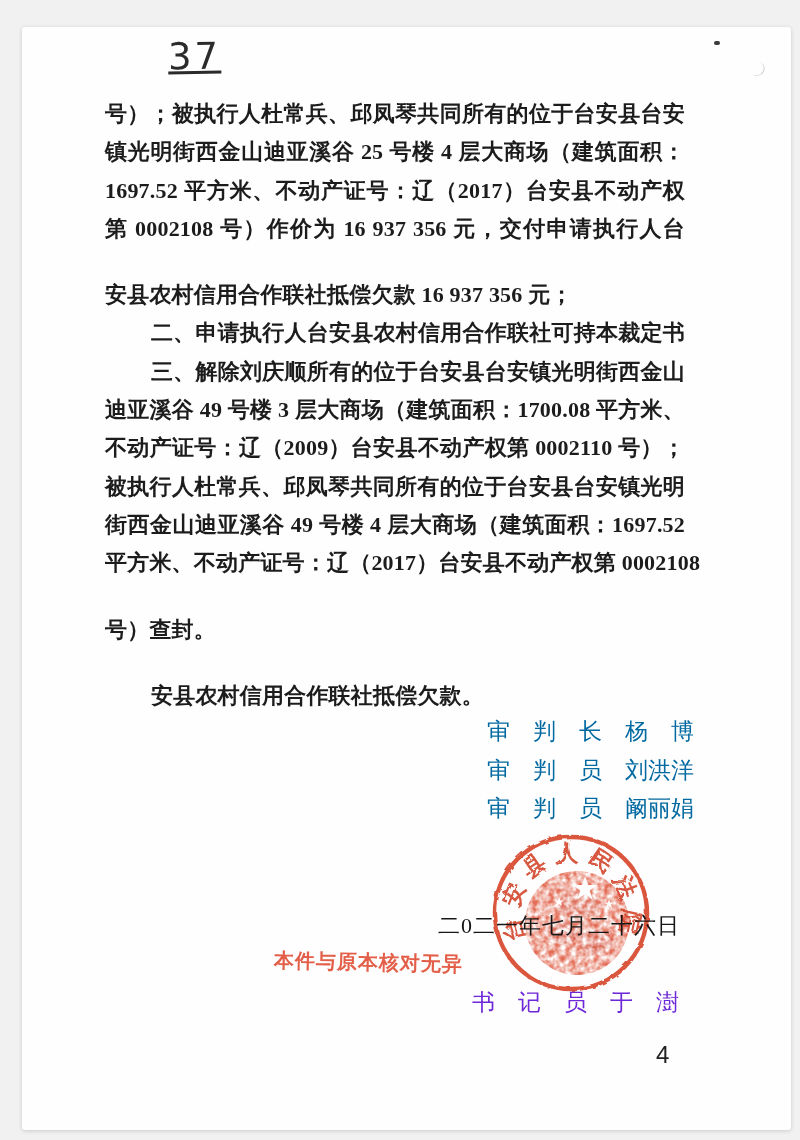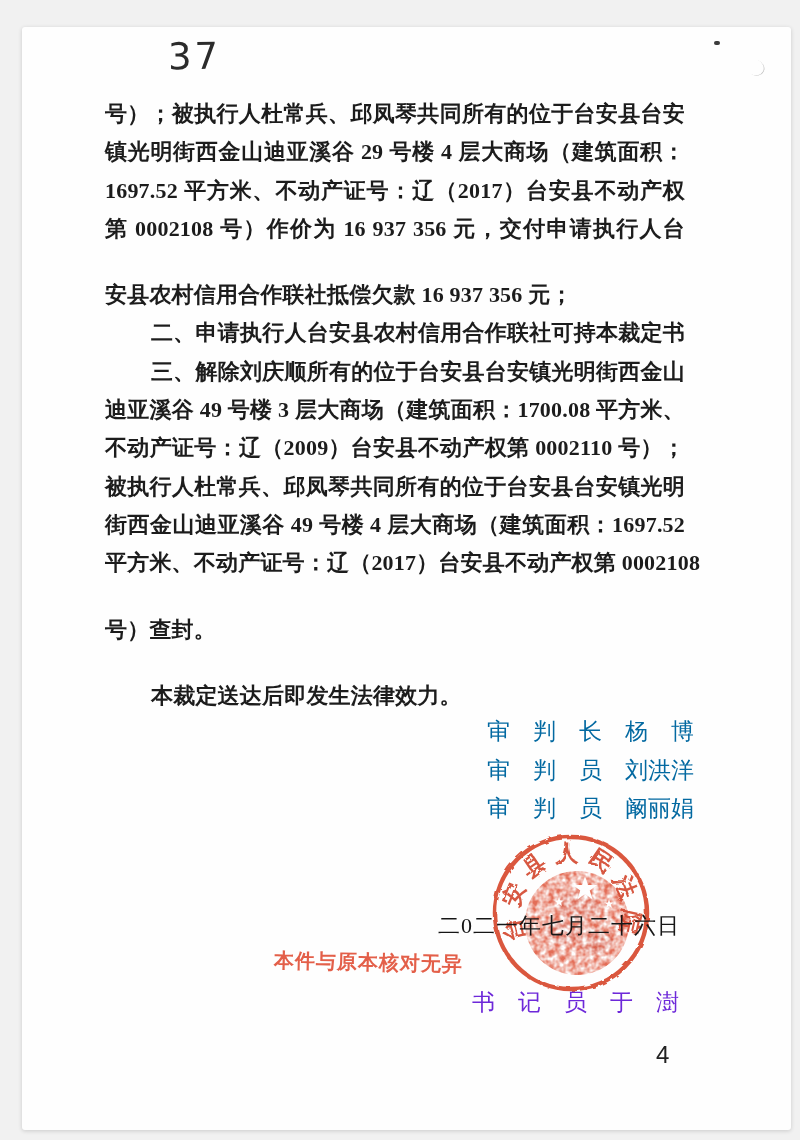--- a/index.html
+++ b/index.html
@@ -4,21 +4,21 @@
 <style>
   html,body { margin:0; padding:0; }
   body { width:800px; height:1140px; overflow:hidden;
          font-family:"Liberation Serif","DejaVu Serif",serif; }
   .canvas { position:relative; width:800px; height:1140px; background:#f1f1f1; overflow:hidden; }
   .page   { position:absolute; left:22px; top:27px; width:769px; height:1103px;
             background:#fefefe; border-radius:3px; box-shadow:0 1px 4px rgba(0,0,0,.16); }
 
   .handwritten { position:absolute; left:146px; top:8px; font-size:37px; color:#2b2b2b;
                  font-family:"DejaVu Sans",sans-serif; letter-spacing:3px;
-                 transform:rotate(-1deg); font-weight:500; }
+                 transform:rotate(-1deg); font-weight:500;text-decoration:underline; }
 
   .speck-dot   { position:absolute; left:692px; top:14px; width:6px; height:4px;
                  background:#3c3c3c; border-radius:2px; }
   .speck-curve { position:absolute; left:722px; top:32px; width:20px; height:16px;
                  border:0 solid transparent; border-right:1.5px solid #9a9a9a;
                  border-radius:50%; opacity:.55; transform:rotate(28deg); }
 
   .body-text { position:absolute; left:83px; top:68px; width:580px; color:#1c1c1c; }
   .line { font-size:22px; line-height:38.3px; height:38.3px; white-space:nowrap;
           text-align:justify; text-align-last:justify; letter-spacing:.2px;font-weight:bold; }
@@ -49,33 +49,33 @@
 <div class="canvas">
   <div class="page">
 
     <div class="handwritten">37</div>
 
     <div class="speck-dot"></div>
     <div class="speck-curve"></div>
 
     <div class="body-text">
         <div class="line">号）；被执行人杜常兵、邱凤琴共同所有的位于台安县台安</div>
-        <div class="line">镇光明街西金山迪亚溪谷 29 号楼 4 层大商场（建筑面积：</div>
+        <div class="line">镇光明街西金山迪亚溪谷 25 号楼 4 层大商场（建筑面积：</div>
         <div class="line">1697.52 平方米、不动产证号：辽（2017）台安县不动产权</div>
         <div class="line">第 0002108 号）作价为 16 937 356 元，交付申请执行人台</div>
         <div class="line last">安县农村信用合作联社抵偿欠款 16 937 356 元；</div>
         <div class="line indent">二、申请执行人台安县农村信用合作联社可持本裁定书</div>
         <div class="line indent">三、解除刘庆顺所有的位于台安县台安镇光明街西金山</div>
         <div class="line">迪亚溪谷 49 号楼 3 层大商场（建筑面积：1700.08 平方米、</div>
         <div class="line">不动产证号：辽（2009）台安县不动产权第 0002110 号）；</div>
         <div class="line">被执行人杜常兵、邱凤琴共同所有的位于台安县台安镇光明</div>
         <div class="line">街西金山迪亚溪谷 49 号楼 4 层大商场（建筑面积：1697.52</div>
         <div class="line">平方米、不动产证号：辽（2017）台安县不动产权第 0002108</div>
         <div class="line last">号）查封。</div>
-        <div class="line last indent">本裁定送达后即发生法律效力。</div>
+        <div class="line last indent">安县农村信用合作联社抵偿欠款。</div>
       </div>
 
     <div class="sig-block">
         <div class="sig-line">审　判　长　杨　博</div>
         <div class="sig-line">审　判　员　刘洪洋</div>
         <div class="sig-line">审　判　员　阚丽娟</div>
       </div>
 
     <svg class="seal-svg" viewBox="0 0 230 230">
       <defs>

